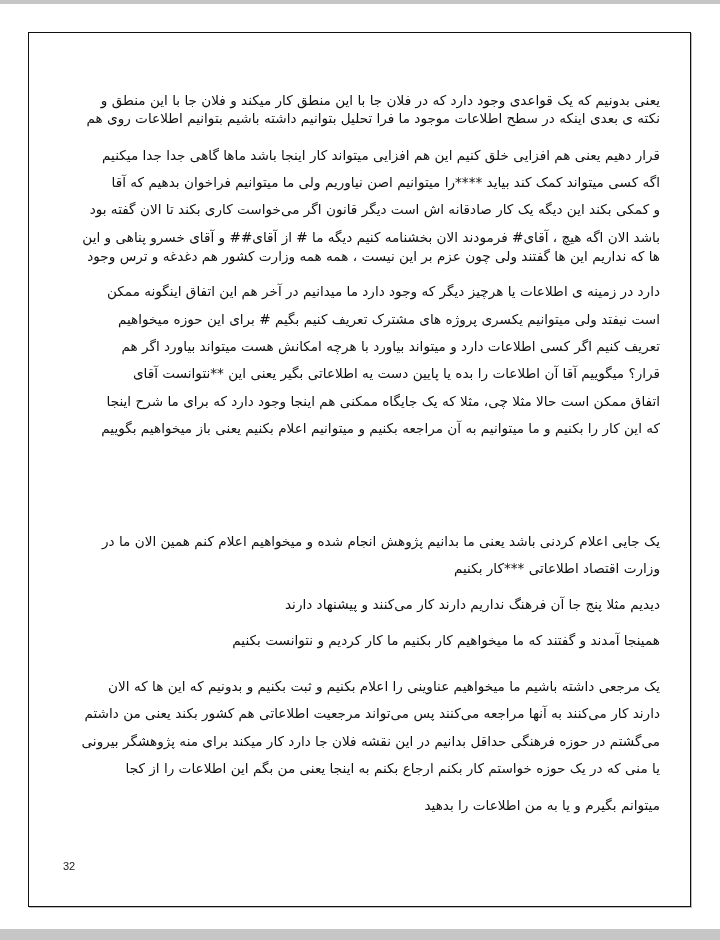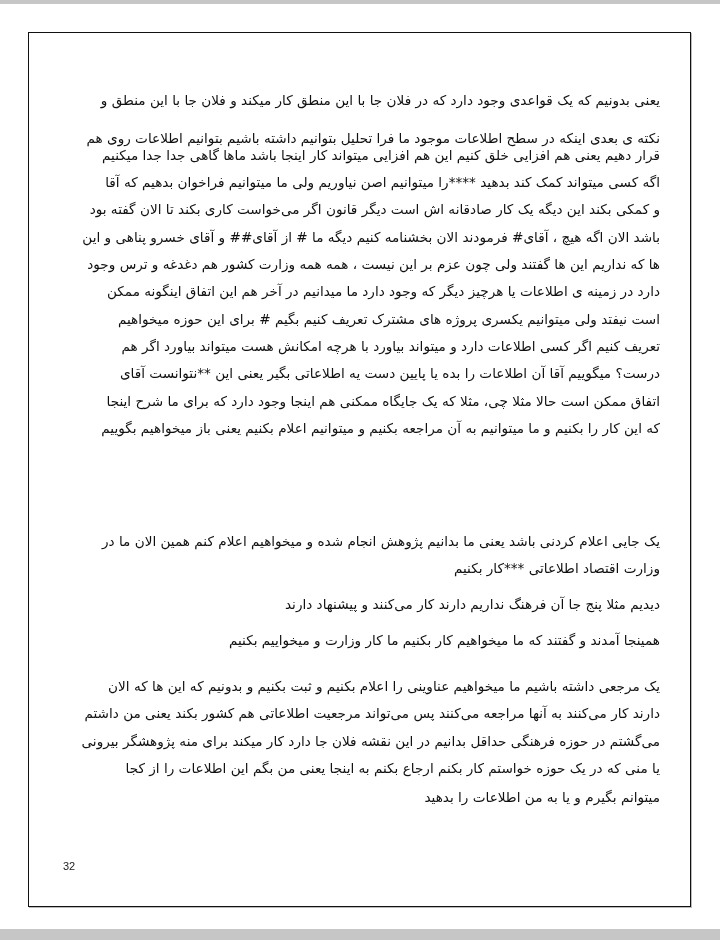--- a/index.html
+++ b/index.html
@@ -70,51 +70,51 @@
 </style>
 </head>
 <body>
 
 <div class="viewer">
   <div class="top-bar"></div>
 
   <div class="page">
     <div class="text block1">
       <div class="line" style="top:0px">یعنی بدونیم که یک قواعدی وجود دارد که در فلان جا با این منطق کار میکند و فلان جا با این منطق و</div>
-      <div class="line" style="top:38px">نکته ی بعدی اینکه در سطح اطلاعات موجود ما فرا تحلیل بتوانیم داشته باشیم بتوانیم اطلاعات روی هم</div>
+      <div class="line" style="top:18px">نکته ی بعدی اینکه در سطح اطلاعات موجود ما فرا تحلیل بتوانیم داشته باشیم بتوانیم اطلاعات روی هم</div>
       <div class="line" style="top:54.6px">قرار دهیم یعنی هم افزایی خلق کنیم این هم افزایی میتواند کار اینجا باشد ماها گاهی جدا جدا میکنیم</div>
-      <div class="line" style="top:82px">اگه کسی میتواند کمک کند بدهید  ****را میتوانیم اصن نیاوریم ولی ما میتوانیم فراخوان بدهیم که آقا</div>
+      <div class="line" style="top:82px">اگه کسی میتواند کمک کند بیاید  ****را میتوانیم اصن نیاوریم ولی ما میتوانیم فراخوان بدهیم که آقا</div>
       <div class="line" style="top:109.3px">و کمکی بکند این دیگه یک کار صادقانه اش است دیگر قانون اگر می‌خواست کاری بکند تا الان گفته بود</div>
       <div class="line" style="top:136.6px">باشد الان اگه هیچ ، آقای# فرمودند الان بخشنامه کنیم دیگه ما # از آقای## و آقای خسرو پناهی و این</div>
-      <div class="line" style="top:164px">ها که نداریم این ها گفتند ولی چون عزم بر این نیست ، همه همه وزارت کشور هم دغدغه و ترس وجود</div>
+      <div class="line" style="top:156px">ها که نداریم این ها گفتند ولی چون عزم بر این نیست ، همه همه وزارت کشور هم دغدغه و ترس وجود</div>
       <div class="line" style="top:191.3px">دارد در زمینه ی اطلاعات یا هرچیز دیگر که وجود دارد ما میدانیم در آخر هم این اتفاق اینگونه ممکن</div>
       <div class="line" style="top:218.6px">است نیفتد ولی میتوانیم یکسری پروژه های مشترک تعریف کنیم بگیم # برای این حوزه میخواهیم</div>
       <div class="line" style="top:246px">تعریف کنیم اگر کسی اطلاعات دارد و میتواند بیاورد با هرچه امکانش هست میتواند بیاورد اگر هم</div>
-      <div class="line" style="top:273.3px">درست؟ میگوییم آقا آن اطلاعات را بده یا پایین دست یه اطلاعاتی بگیر یعنی این  **نتوانست آقای</div>
+      <div class="line" style="top:273.3px">قرار؟ میگوییم آقا آن اطلاعات را بده یا پایین دست یه اطلاعاتی بگیر یعنی این  **نتوانست آقای</div>
       <div class="line" style="top:300.6px">اتفاق ممکن است حالا مثلا چی، مثلا که یک جایگاه ممکنی هم اینجا وجود دارد که برای ما شرح اینجا</div>
       <div class="line" style="top:328px">که این کار را بکنیم و ما میتوانیم به آن مراجعه بکنیم و میتوانیم اعلام بکنیم یعنی باز میخواهیم بگوییم</div>
     </div>
 
     <div class="text block2">
       <div>
         <div class="line" style="top:0px">یک جایی اعلام کردنی باشد یعنی ما بدانیم پژوهش انجام شده و میخواهیم اعلام کنم همین الان ما در</div>
         <div class="line" style="top:27px">وزارت اقتصاد اطلاعاتی ***کار بکنیم</div>
       </div>
       <div>
         <div class="line" style="top:63px">دیدیم مثلا پنج جا آن فرهنگ نداریم دارند کار می‌کنند و پیشنهاد دارند</div>
       </div>
       <div>
-        <div class="line" style="top:99px">همینجا آمدند و گفتند که ما میخواهیم کار بکنیم ما کار وزارت و میخواییم بکنیم</div>
+        <div class="line" style="top:99px">همینجا آمدند و گفتند که ما میخواهیم کار بکنیم ما کار کردیم و نتوانست بکنیم</div>
       </div>
       <div>
         <div class="line" style="top:145px">یک مرجعی داشته باشیم ما میخواهیم عناوینی را اعلام بکنیم و ثبت بکنیم و بدونیم که این ها که الان</div>
         <div class="line" style="top:172.3px">دارند کار می‌کنند به آنها مراجعه می‌کنند پس می‌تواند مرجعیت اطلاعاتی هم کشور بکند یعنی من داشتم</div>
         <div class="line" style="top:199.6px">می‌گشتم در حوزه فرهنگی حداقل بدانیم در این نقشه فلان جا دارد کار میکند برای منه پژوهشگر بیرونی</div>
         <div class="line" style="top:227px">یا منی که در یک حوزه خواستم کار بکنم ارجاع بکنم به اینجا یعنی من بگم این اطلاعات را از کجا</div>
-        <div class="line" style="top:256px">میتوانم بگیرم و یا به من اطلاعات را بدهید</div>
+        <div class="line" style="top:264px">میتوانم بگیرم و یا به من اطلاعات را بدهید</div>
       </div>
     </div>
 
     <div class="page-number">32</div>
   </div>
 
   <div class="bottom-bar"></div>
 </div>
 
 </body></html>

